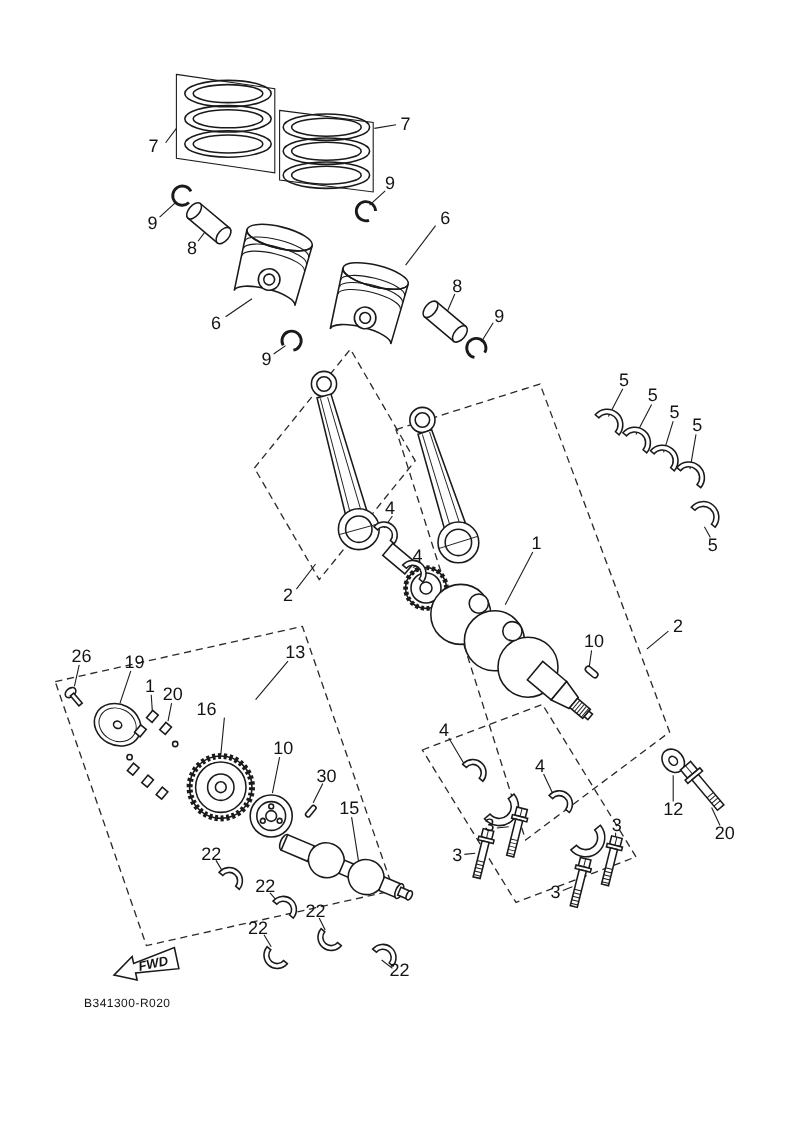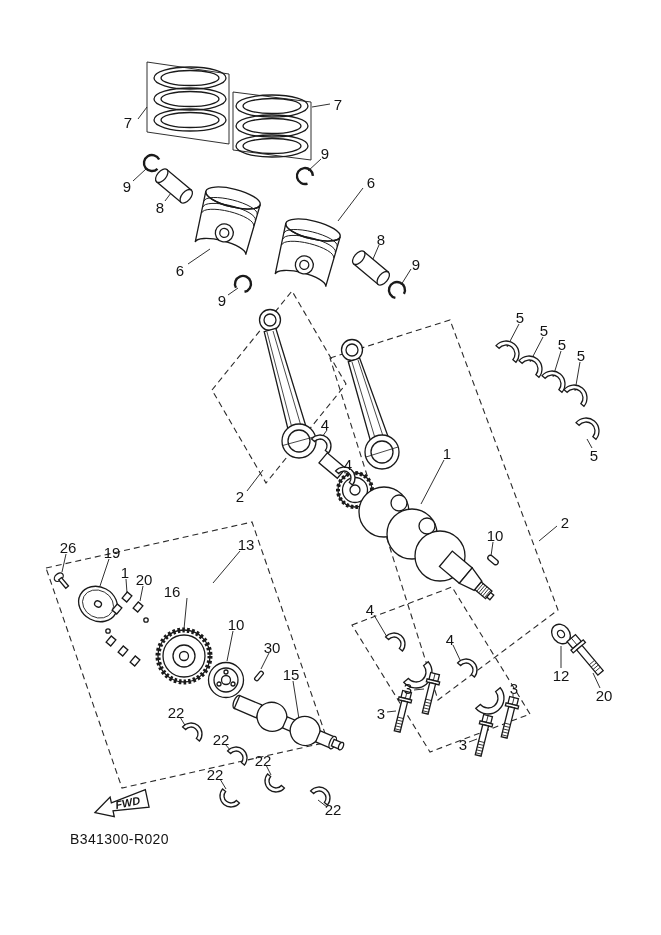--- a/index.html
+++ b/index.html
@@ -1,21 +1,21 @@
 <!DOCTYPE html>
 <html><head>
 <meta charset="utf-8">
 <style>
   html,body{margin:0;padding:0;background:#fff;}
   .stage{position:relative;width:661px;height:935px;background:#ffffff;
          font-family:"Liberation Sans",sans-serif;overflow:hidden;}
   .stage svg{position:absolute;left:0;top:0;}
   .co{position:absolute;transform:translate(-50%,-50%);font-size:15px;
       color:#141414;line-height:1;white-space:nowrap;}
-  .code{position:absolute;left:70px;top:831px;font-size:14px;color:#141414;
+  .code{position:absolute;left:70px;top:831px;font-size:10px;color:#141414;
         letter-spacing:.4px;}
 </style>
 </head>
 <body>
 
 <div class="stage">
 
 <svg width="661" height="935" viewBox="0 0 661 935" stroke="#1a1a1a" stroke-width="1.3" fill="none">
   <defs>
     <path id="shellL" d="M-13 0A13 13 0 0 1 13 0L9 0A9 9 0 0 0 -9 0Z" fill="#fff"></path>

